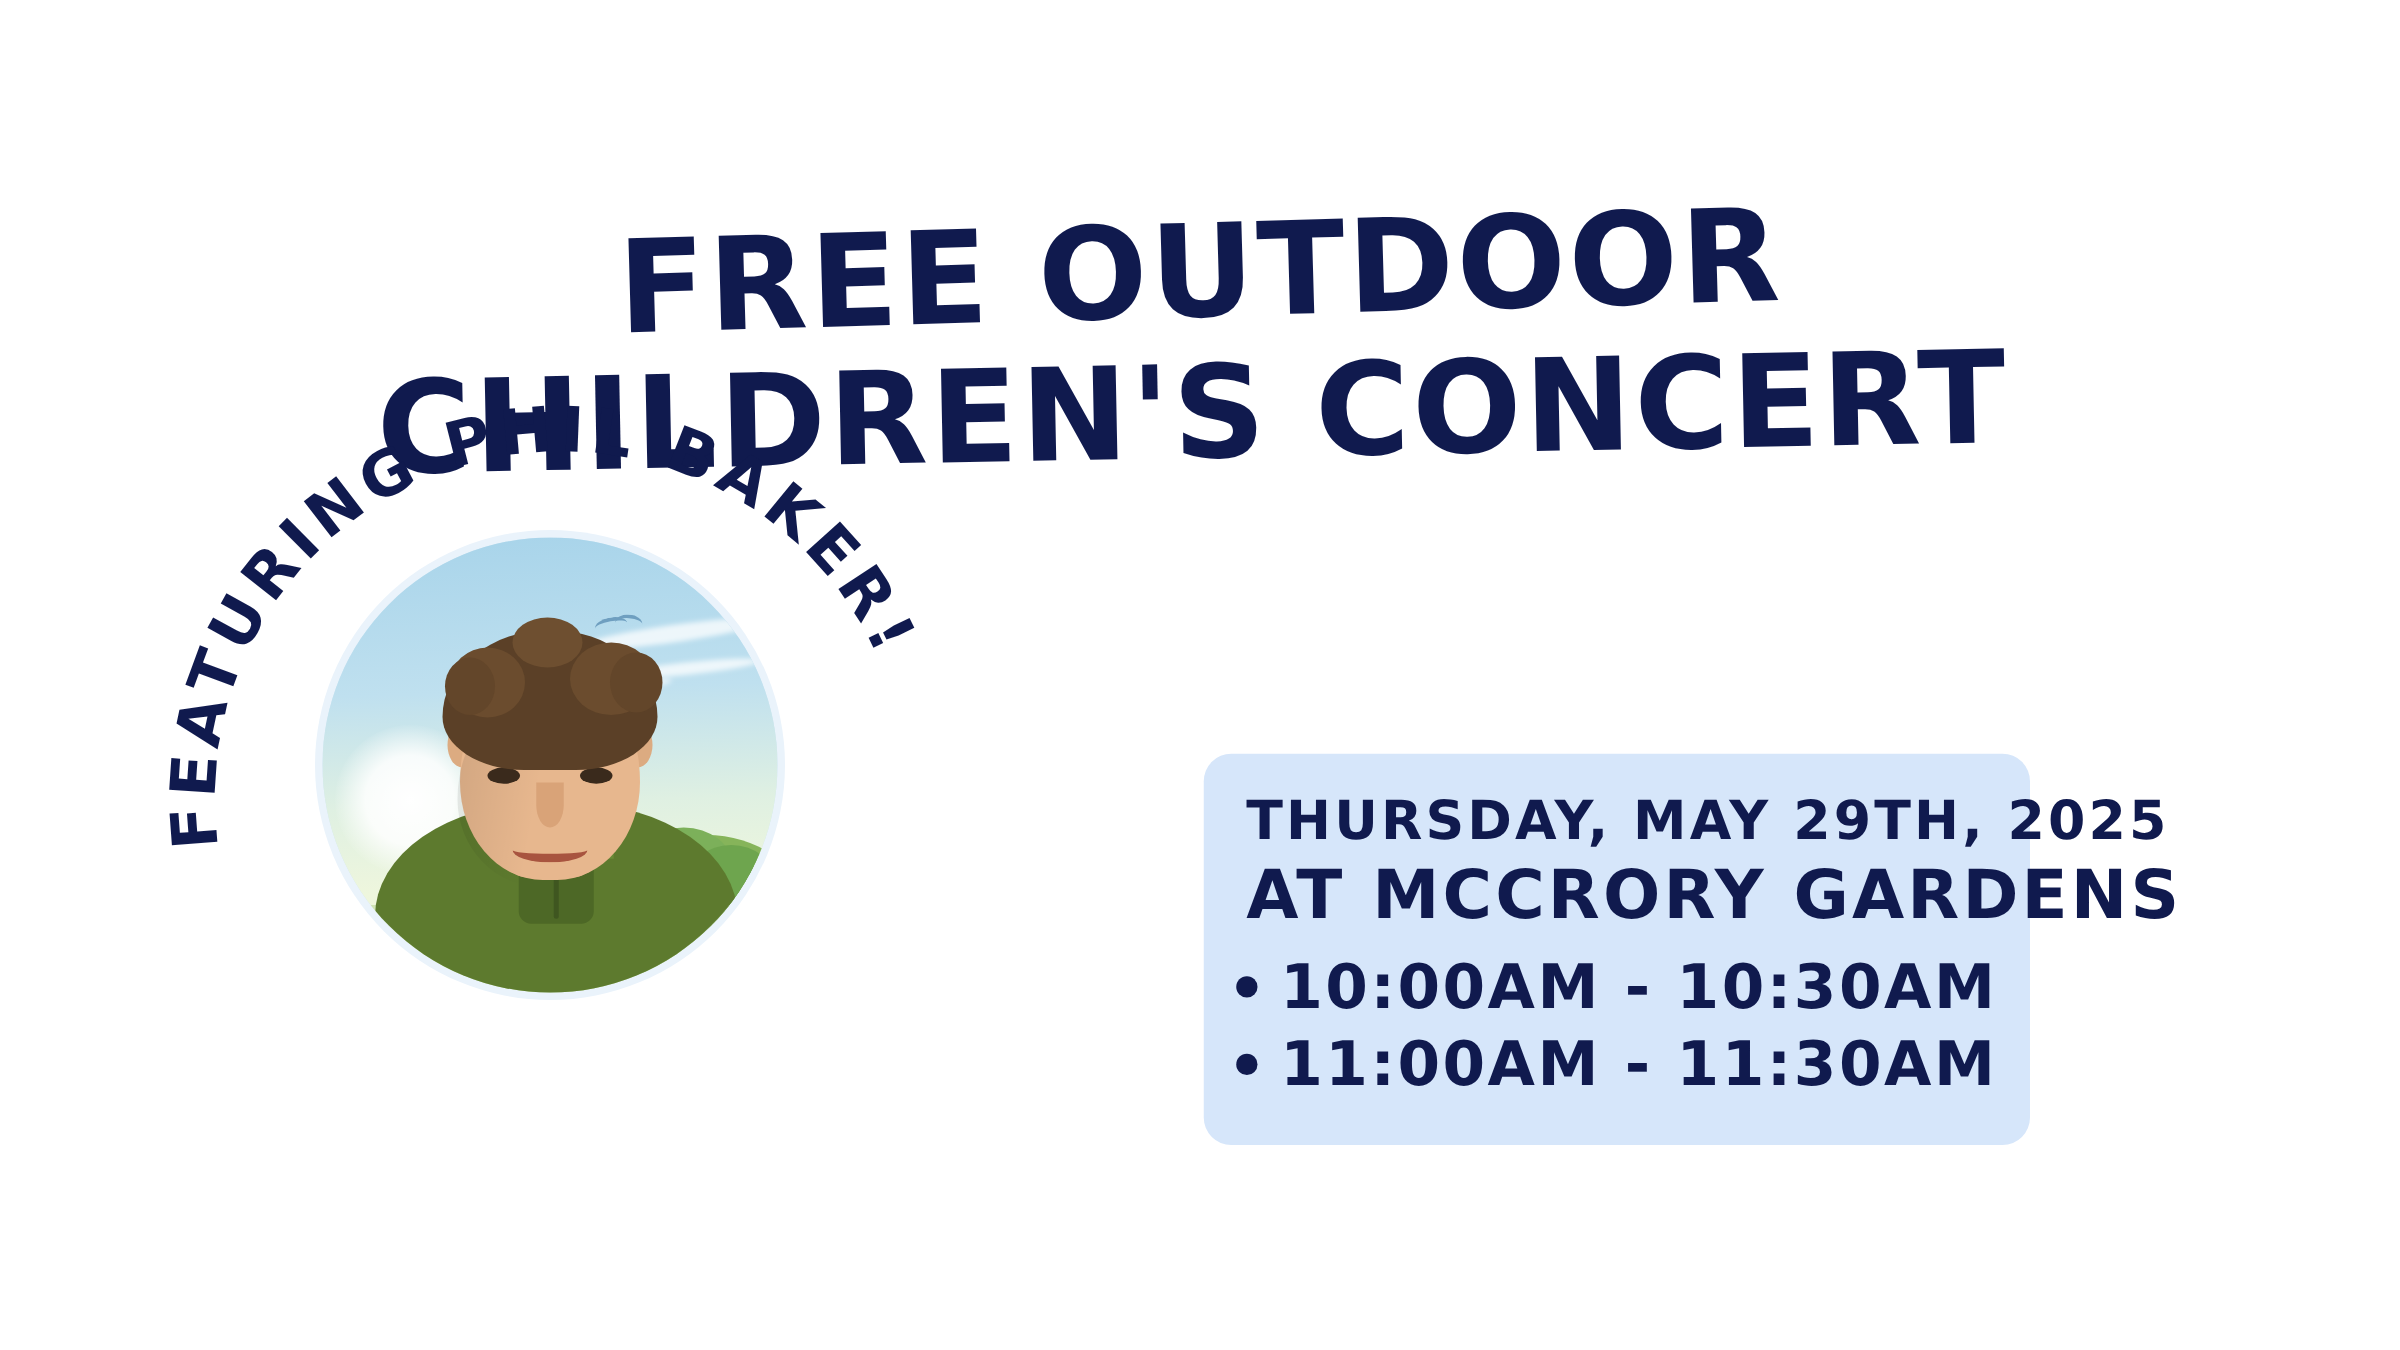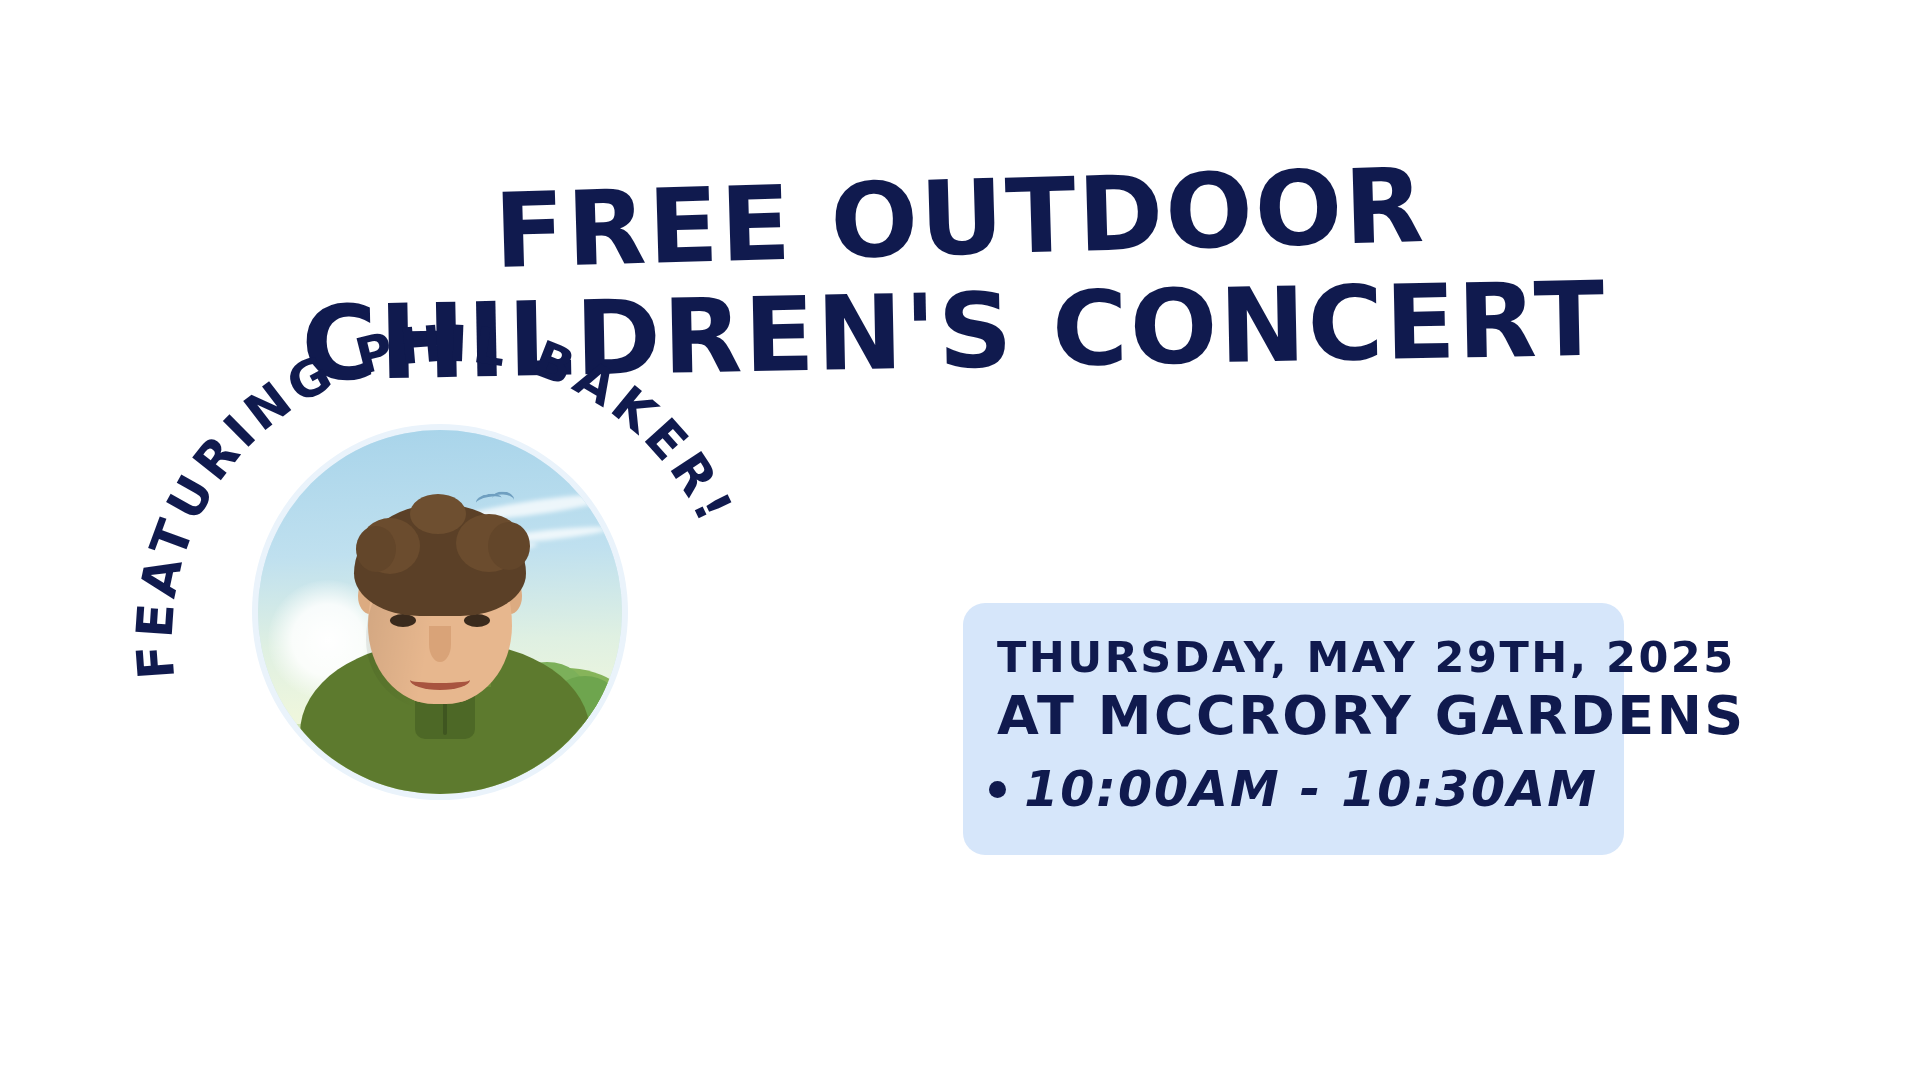--- a/index.html
+++ b/index.html
@@ -241,21 +241,20 @@
     align-items:center;
   }
   .time-item {
     display:flex;
     align-items:center;
     gap:18px;
     font-size:49px;
     letter-spacing:2px;
     line-height:1.25;
     white-space:nowrap;
-    font-style:italic;
   }
   .bullet {
     display:inline-block;
     width:17px; height:17px;
     border-radius:50%;
     background:#101a4e;
     flex:0 0 auto;
   }
 </style>
 </head>
@@ -316,16 +315,20 @@
   </div>
 
   <div class="info-card">
     <div class="info-line">THURSDAY, MAY 29TH, 2025</div>
     <div class="info-line info-venue">AT MCCRORY GARDENS</div>
     <ul class="times">
       <li class="time-item">
         <span class="bullet"></span>
         <span>10:00AM - 10:30AM</span>
       </li>
+      <li class="time-item">
+        <span class="bullet"></span>
+        <span>11:00AM - 11:30AM</span>
+      </li>
     </ul>
   </div>
 
 </div>
 
 </body></html>

